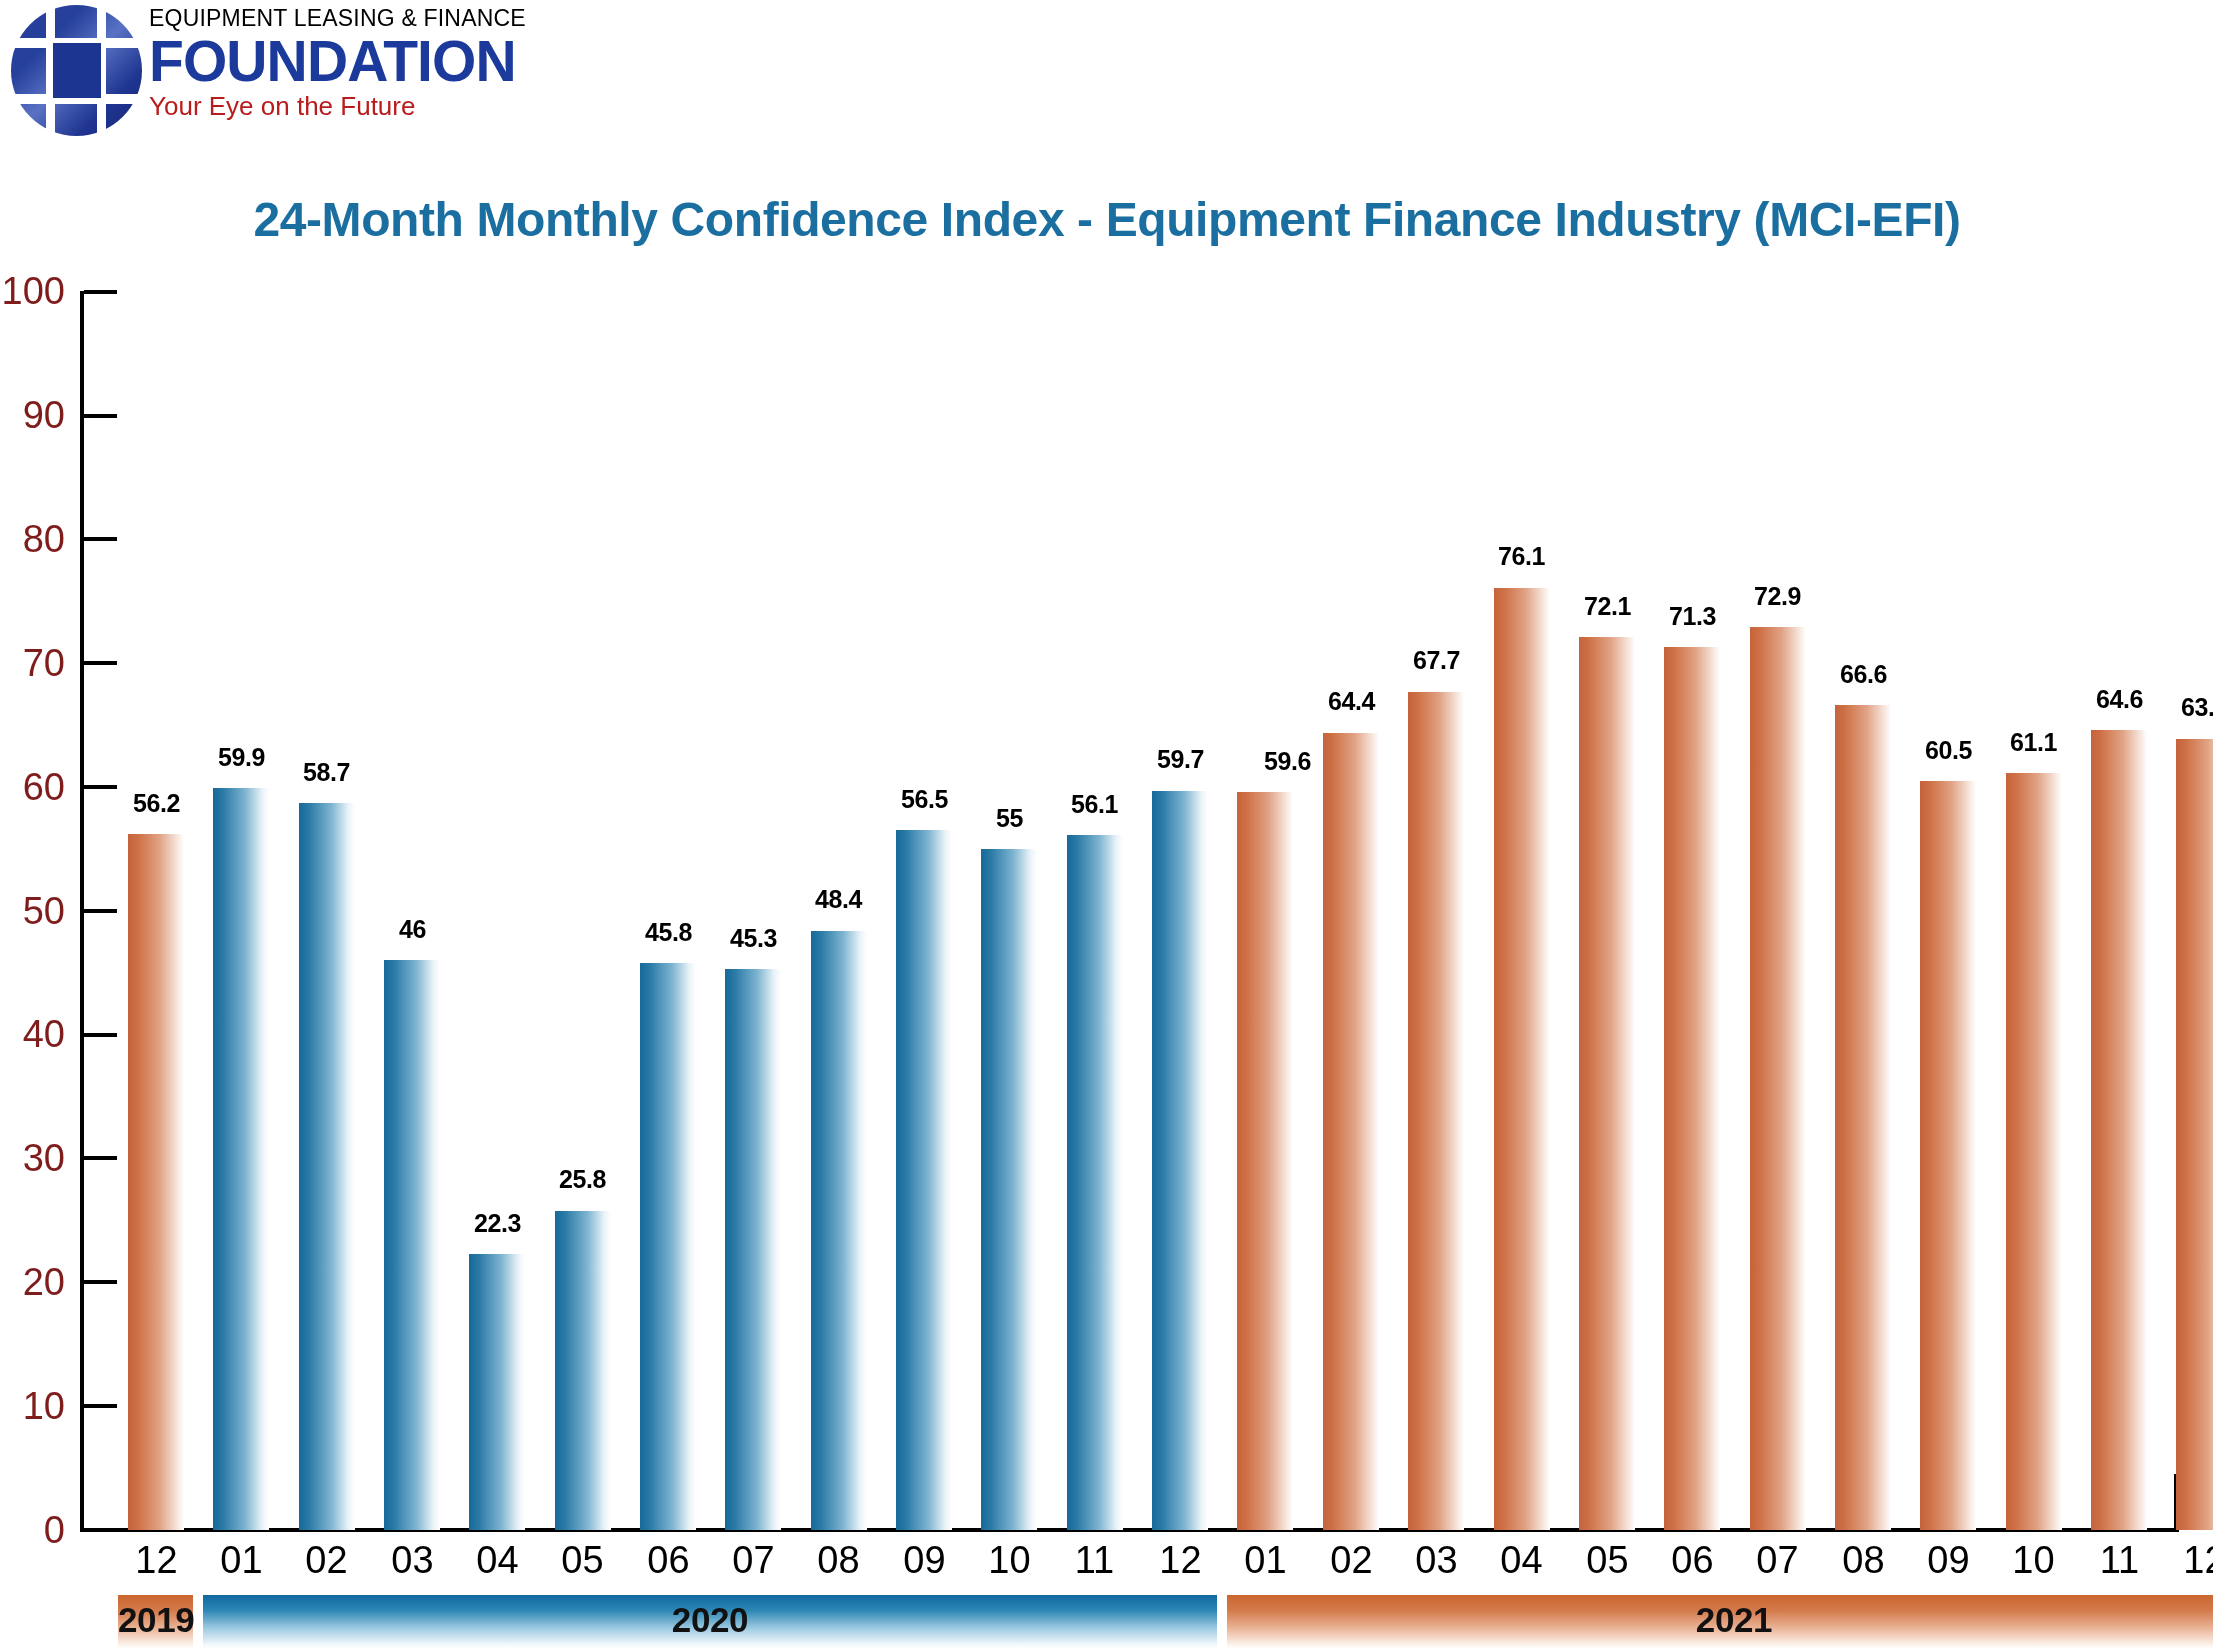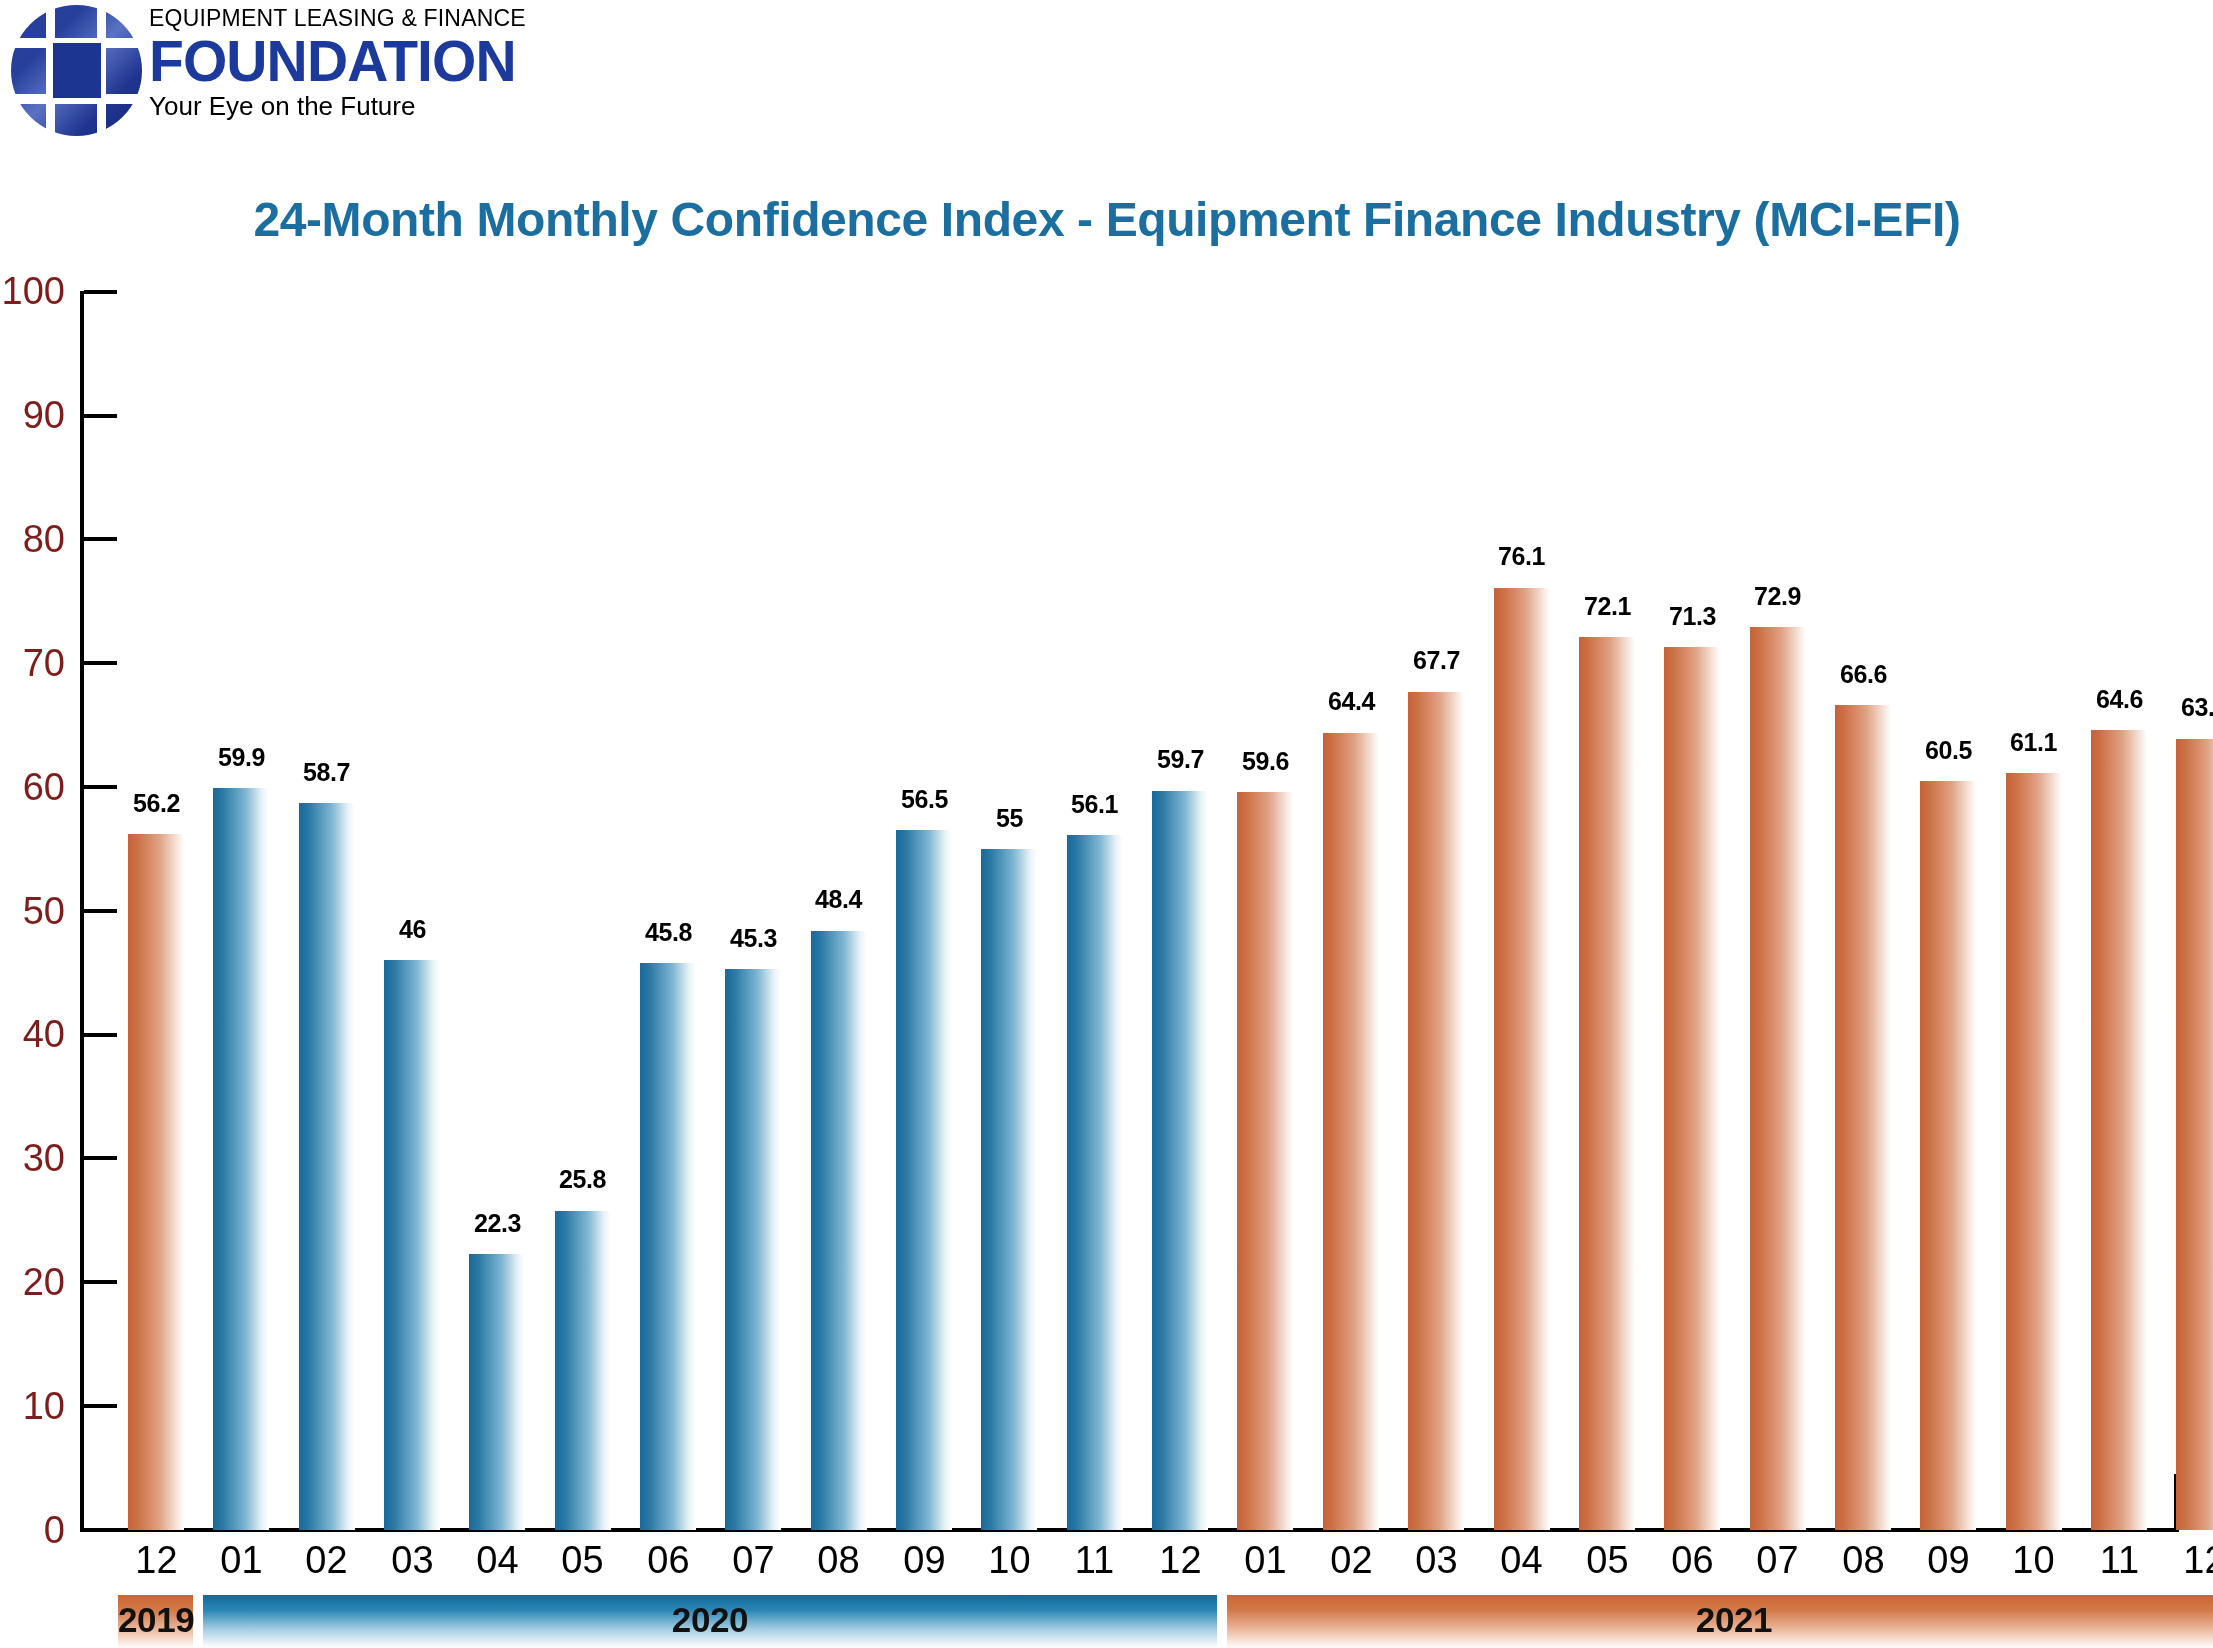--- a/index.html
+++ b/index.html
@@ -41,21 +41,21 @@
     font-size:23px;letter-spacing:0.2px;color:#000000;
     font-family:"Liberation Sans", sans-serif;font-weight:400;
     line-height:26px;white-space:nowrap;
   }
   #logo-line2{
     font-size:57px;font-weight:bold;color:#1b3a9c;line-height:57px;
     letter-spacing:-0.9px;white-space:nowrap;margin-top:1.7px;
     font-family:"Liberation Sans", sans-serif;
   }
   #logo-line3{
-    font-size:26px;color:#000000;line-height:28px;white-space:nowrap;
+    font-size:26px;color:#b91c1c;line-height:28px;white-space:nowrap;
     margin-top:1.7px;font-family:"Liberation Sans", sans-serif;
   }
 
   
   #chart-title{
     position:absolute;left:0;top:192px;width:2214px;
     text-align:center;
     font-size:48px;font-weight:bold;color:#1a6fa0;
     font-family:"Liberation Sans", sans-serif;
     letter-spacing:-0.4px;
@@ -199,21 +199,21 @@
       <div class="bar-value" style="left: 793px; width: 91px; top: 885px;">48.4</div>
       <div class="bar blue" style="left: 896px; height: 700px;"></div>
       <div class="bar-value" style="left: 879px; width: 91px; top: 785px;">56.5</div>
       <div class="bar blue" style="left: 981px; height: 681px;"></div>
       <div class="bar-value" style="left: 964px; width: 91px; top: 804px;">55</div>
       <div class="bar blue" style="left: 1067px; height: 695px;"></div>
       <div class="bar-value" style="left: 1049px; width: 91px; top: 790px;">56.1</div>
       <div class="bar blue" style="left: 1152px; height: 739px;"></div>
       <div class="bar-value" style="left: 1135px; width: 91px; top: 745px;">59.7</div>
       <div class="bar orange" style="left: 1237px; height: 738px;"></div>
-      <div class="bar-value" style="left: 1220px; width: 91px; top: 747px;">59.6</div>
+      <div class="bar-value" style="left: 1220px; width: 91px; top: 747px; text-align: right;">59.6</div>
       <div class="bar orange" style="left: 1323px; height: 797px;"></div>
       <div class="bar-value" style="left: 1306px; width: 91px; top: 687px;">64.4</div>
       <div class="bar orange" style="left: 1408px; height: 838px;"></div>
       <div class="bar-value" style="left: 1391px; width: 91px; top: 646px;">67.7</div>
       <div class="bar orange" style="left: 1494px; height: 942px;"></div>
       <div class="bar-value" style="left: 1476px; width: 91px; top: 542px;">76.1</div>
       <div class="bar orange" style="left: 1579px; height: 893px;"></div>
       <div class="bar-value" style="left: 1562px; width: 91px; top: 592px;">72.1</div>
       <div class="bar orange" style="left: 1664px; height: 883px;"></div>
       <div class="bar-value" style="left: 1647px; width: 91px; top: 602px;">71.3</div>

